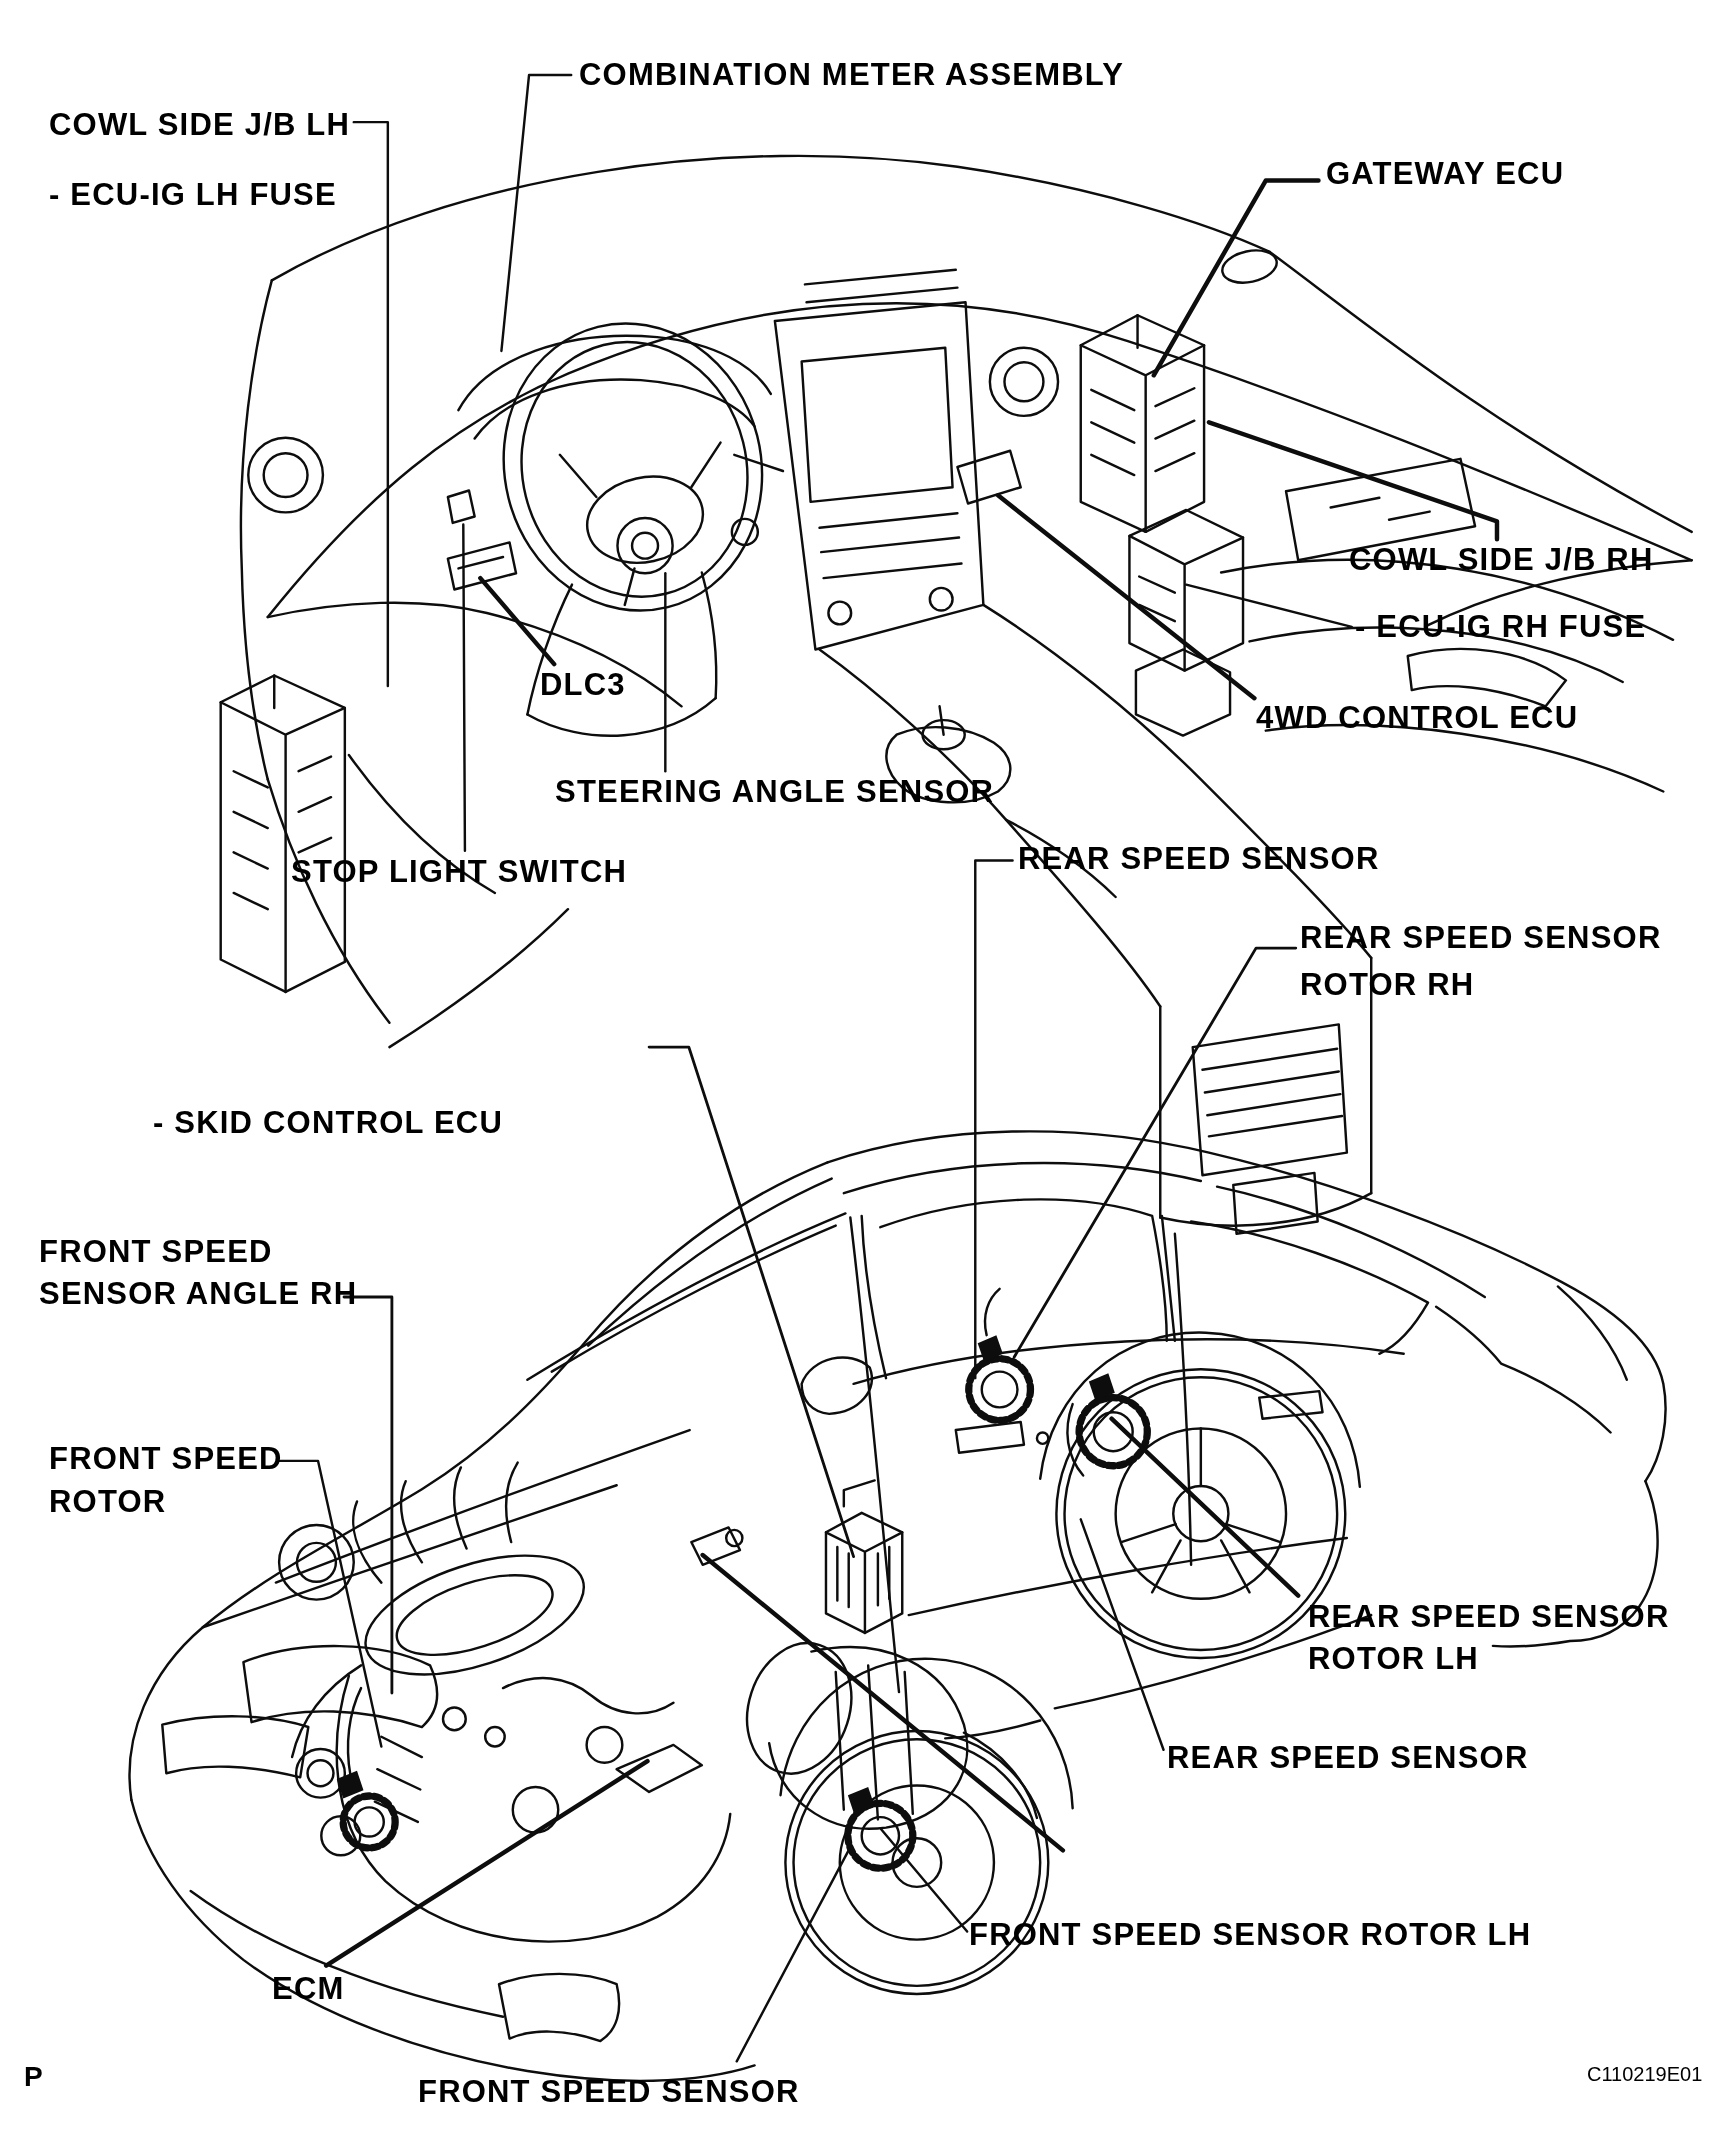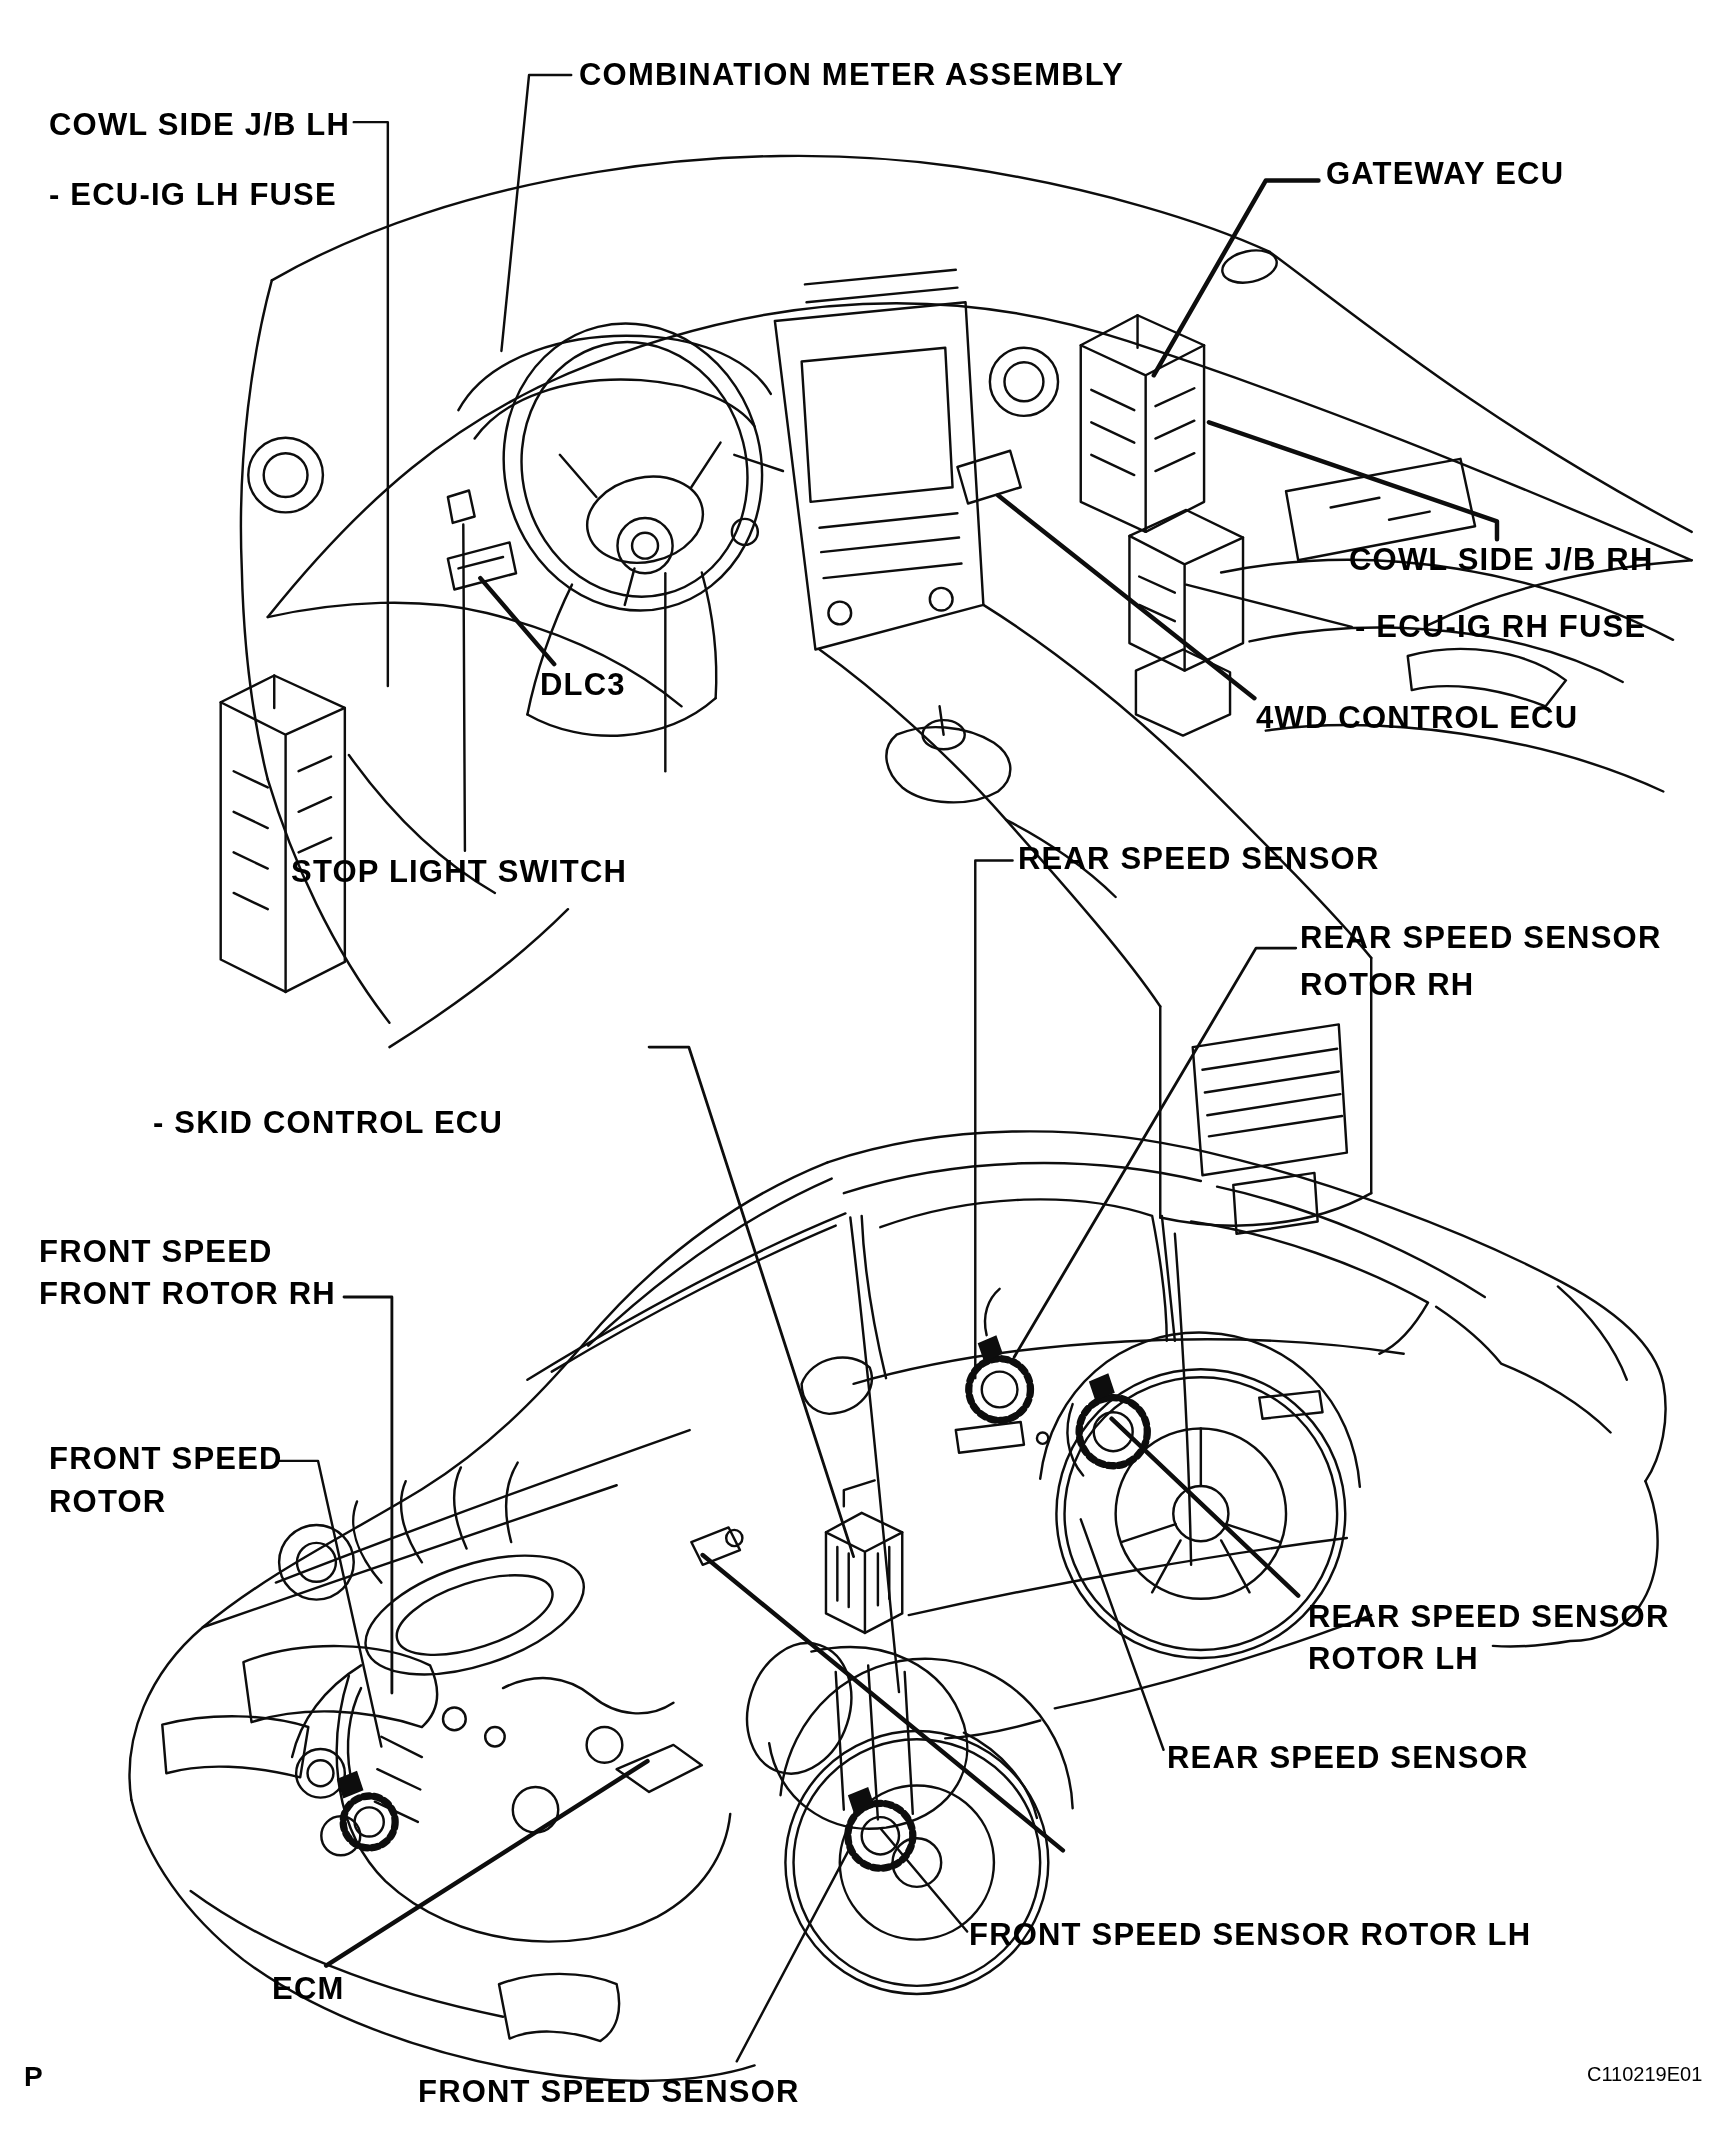--- a/index.html
+++ b/index.html
@@ -270,28 +270,29 @@
 </svg>
 
   <div class="lbl" style="left:579px;top:57px">COMBINATION METER ASSEMBLY</div>
   <div class="lbl" style="left:49px;top:107px">COWL SIDE J/B LH</div>
   <div class="lbl" style="left:49px;top:177px">- ECU-IG LH FUSE</div>
   <div class="lbl" style="left:1326px;top:156px">GATEWAY ECU</div>
   <div class="lbl" style="left:1349px;top:542px">COWL SIDE J/B RH</div>
   <div class="lbl" style="left:1355px;top:609px">- ECU-IG RH FUSE</div>
   <div class="lbl" style="left:1256px;top:700px">4WD CONTROL ECU</div>
   <div class="lbl" style="left:540px;top:667px">DLC3</div>
+  <div class="lbl" style="left:555px;top:774px">STEERING ANGLE SENSOR</div>
   <div class="lbl" style="left:291px;top:854px">STOP LIGHT SWITCH</div>
 
   <div class="lbl" style="left:1018px;top:841px">REAR SPEED SENSOR</div>
   <div class="lbl" style="left:1300px;top:920px">REAR SPEED SENSOR</div>
   <div class="lbl" style="left:1300px;top:967px">ROTOR RH</div>
   <div class="lbl" style="left:153px;top:1105px">- SKID CONTROL ECU</div>
   <div class="lbl" style="left:39px;top:1234px">FRONT SPEED</div>
-  <div class="lbl" style="left:39px;top:1276px">FRONT ROTOR RH</div>
+  <div class="lbl" style="left:39px;top:1276px">SENSOR ANGLE RH</div>
   <div class="lbl" style="left:49px;top:1441px">FRONT SPEED</div>
   <div class="lbl" style="left:49px;top:1484px">ROTOR</div>
   <div class="lbl" style="left:1308px;top:1599px">REAR SPEED SENSOR</div>
   <div class="lbl" style="left:1308px;top:1641px">ROTOR LH</div>
   <div class="lbl" style="left:1167px;top:1740px">REAR SPEED SENSOR</div>
   <div class="lbl" style="left:969px;top:1917px">FRONT SPEED SENSOR ROTOR LH</div>
   <div class="lbl" style="left:272px;top:1971px">ECM</div>
   <div class="lbl" style="left:418px;top:2074px">FRONT SPEED SENSOR</div>
 
   <div class="marker" style="left:24px;top:2061px">P</div>

